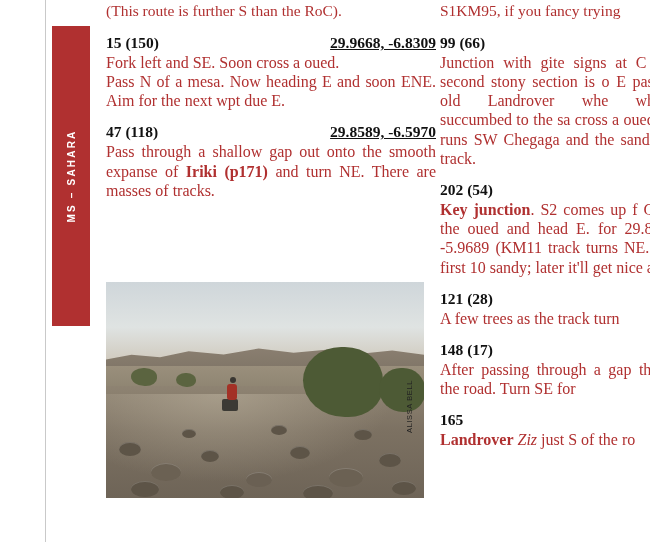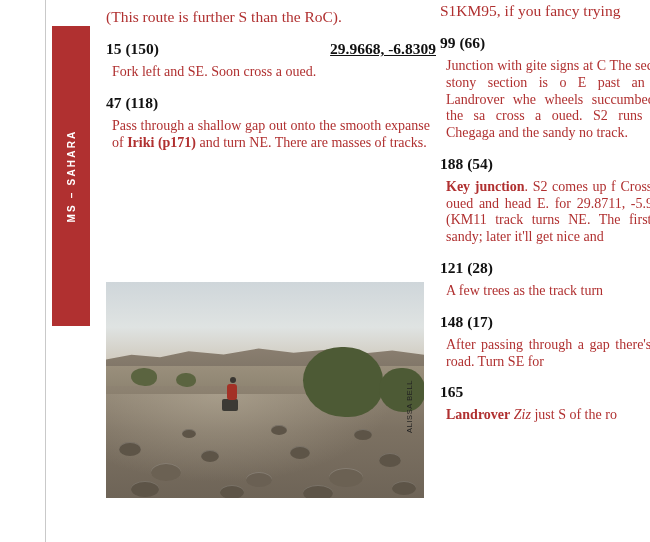--- a/index.html
+++ b/index.html
@@ -91,24 +91,24 @@
   }
   .entry-head .km {
     white-space: nowrap;
   }
   .entry-head .coord {
     white-space: nowrap;
     text-decoration: underline;
   }
   .entry-body {
     color: #b03030;
-    font-size: 14px;
+    font-size: 16px;
     line-height: 1.20;
     text-align: justify;
-    margin: 6px;
+    margin: 0;
   }
   .entry-body b {
     font-weight: bold;
   }
   .entry-body i {
   }
 
   
   .photo-wrap {
     position: absolute;
@@ -214,37 +214,39 @@
 
 <div class="page">
 
   <div class="gutter-line"></div>
 
   <div class="side-tab">
     <span class="tab-text">MS – SAHARA</span>
   </div>
 
   <div class="col col-left" style="top:0;">
-    <div style="padding-top:8px;">
+    <div style="padding-top:2px;">
       <p class="lead-line">(This route is further S than the RoC).</p>
 
       <div class="entry">
         <div class="entry-head">
           <span class="km">15 (150)</span>
           <span class="coord">29.9668, -6.8309</span>
         </div>
         <p class="entry-body">Fork left and SE. Soon cross a oued.</p>
       </div>
 
       <div class="entry">
+        <p class="entry-body">Pass N of a mesa. Now heading E and soon ENE. Aim for the next wpt due E.</p>
       </div>
 
       <div class="entry">
         <div class="entry-head">
           <span class="km">47 (118)</span>
+          <span class="coord">29.8589, -6.5970</span>
         </div>
         <p class="entry-body"><span>Pass through a  shallow gap out onto the smooth expanse of </span><b>Iriki (p171)</b><span> and turn NE. There are masses of tracks.</span></p>
       </div>
     </div>
   </div>
 
   <div class="photo-wrap">
     <div class="photo">
       <div class="sky"></div>
       <div class="hills"></div>
@@ -286,21 +288,21 @@
       <div class="entry">
         <div class="entry-head">
           <span class="km">99 (66)</span>
 
         </div>
         <p class="entry-body">Junction with gite signs at C The second stony section is o E past an old Landrover whe wheels succumbed to the sa cross a oued. S2 runs SW Chegaga and the sandy no track.</p>
       </div>
 
       <div class="entry">
         <div class="entry-head">
-          <span class="km">188 (54)</span>
+          <span class="km">202 (54)</span>
 
         </div>
         <p class="entry-body"><b>Key junction</b><span>. S2 comes up f Cross the oued and head E. for 29.8711, -5.9689 (KM11 track turns NE. The first 10 sandy; later it'll get nice and</span></p>
       </div>
 
       <div class="entry">
         <div class="entry-head">
           <span class="km">121 (28)</span>
 
         </div>

